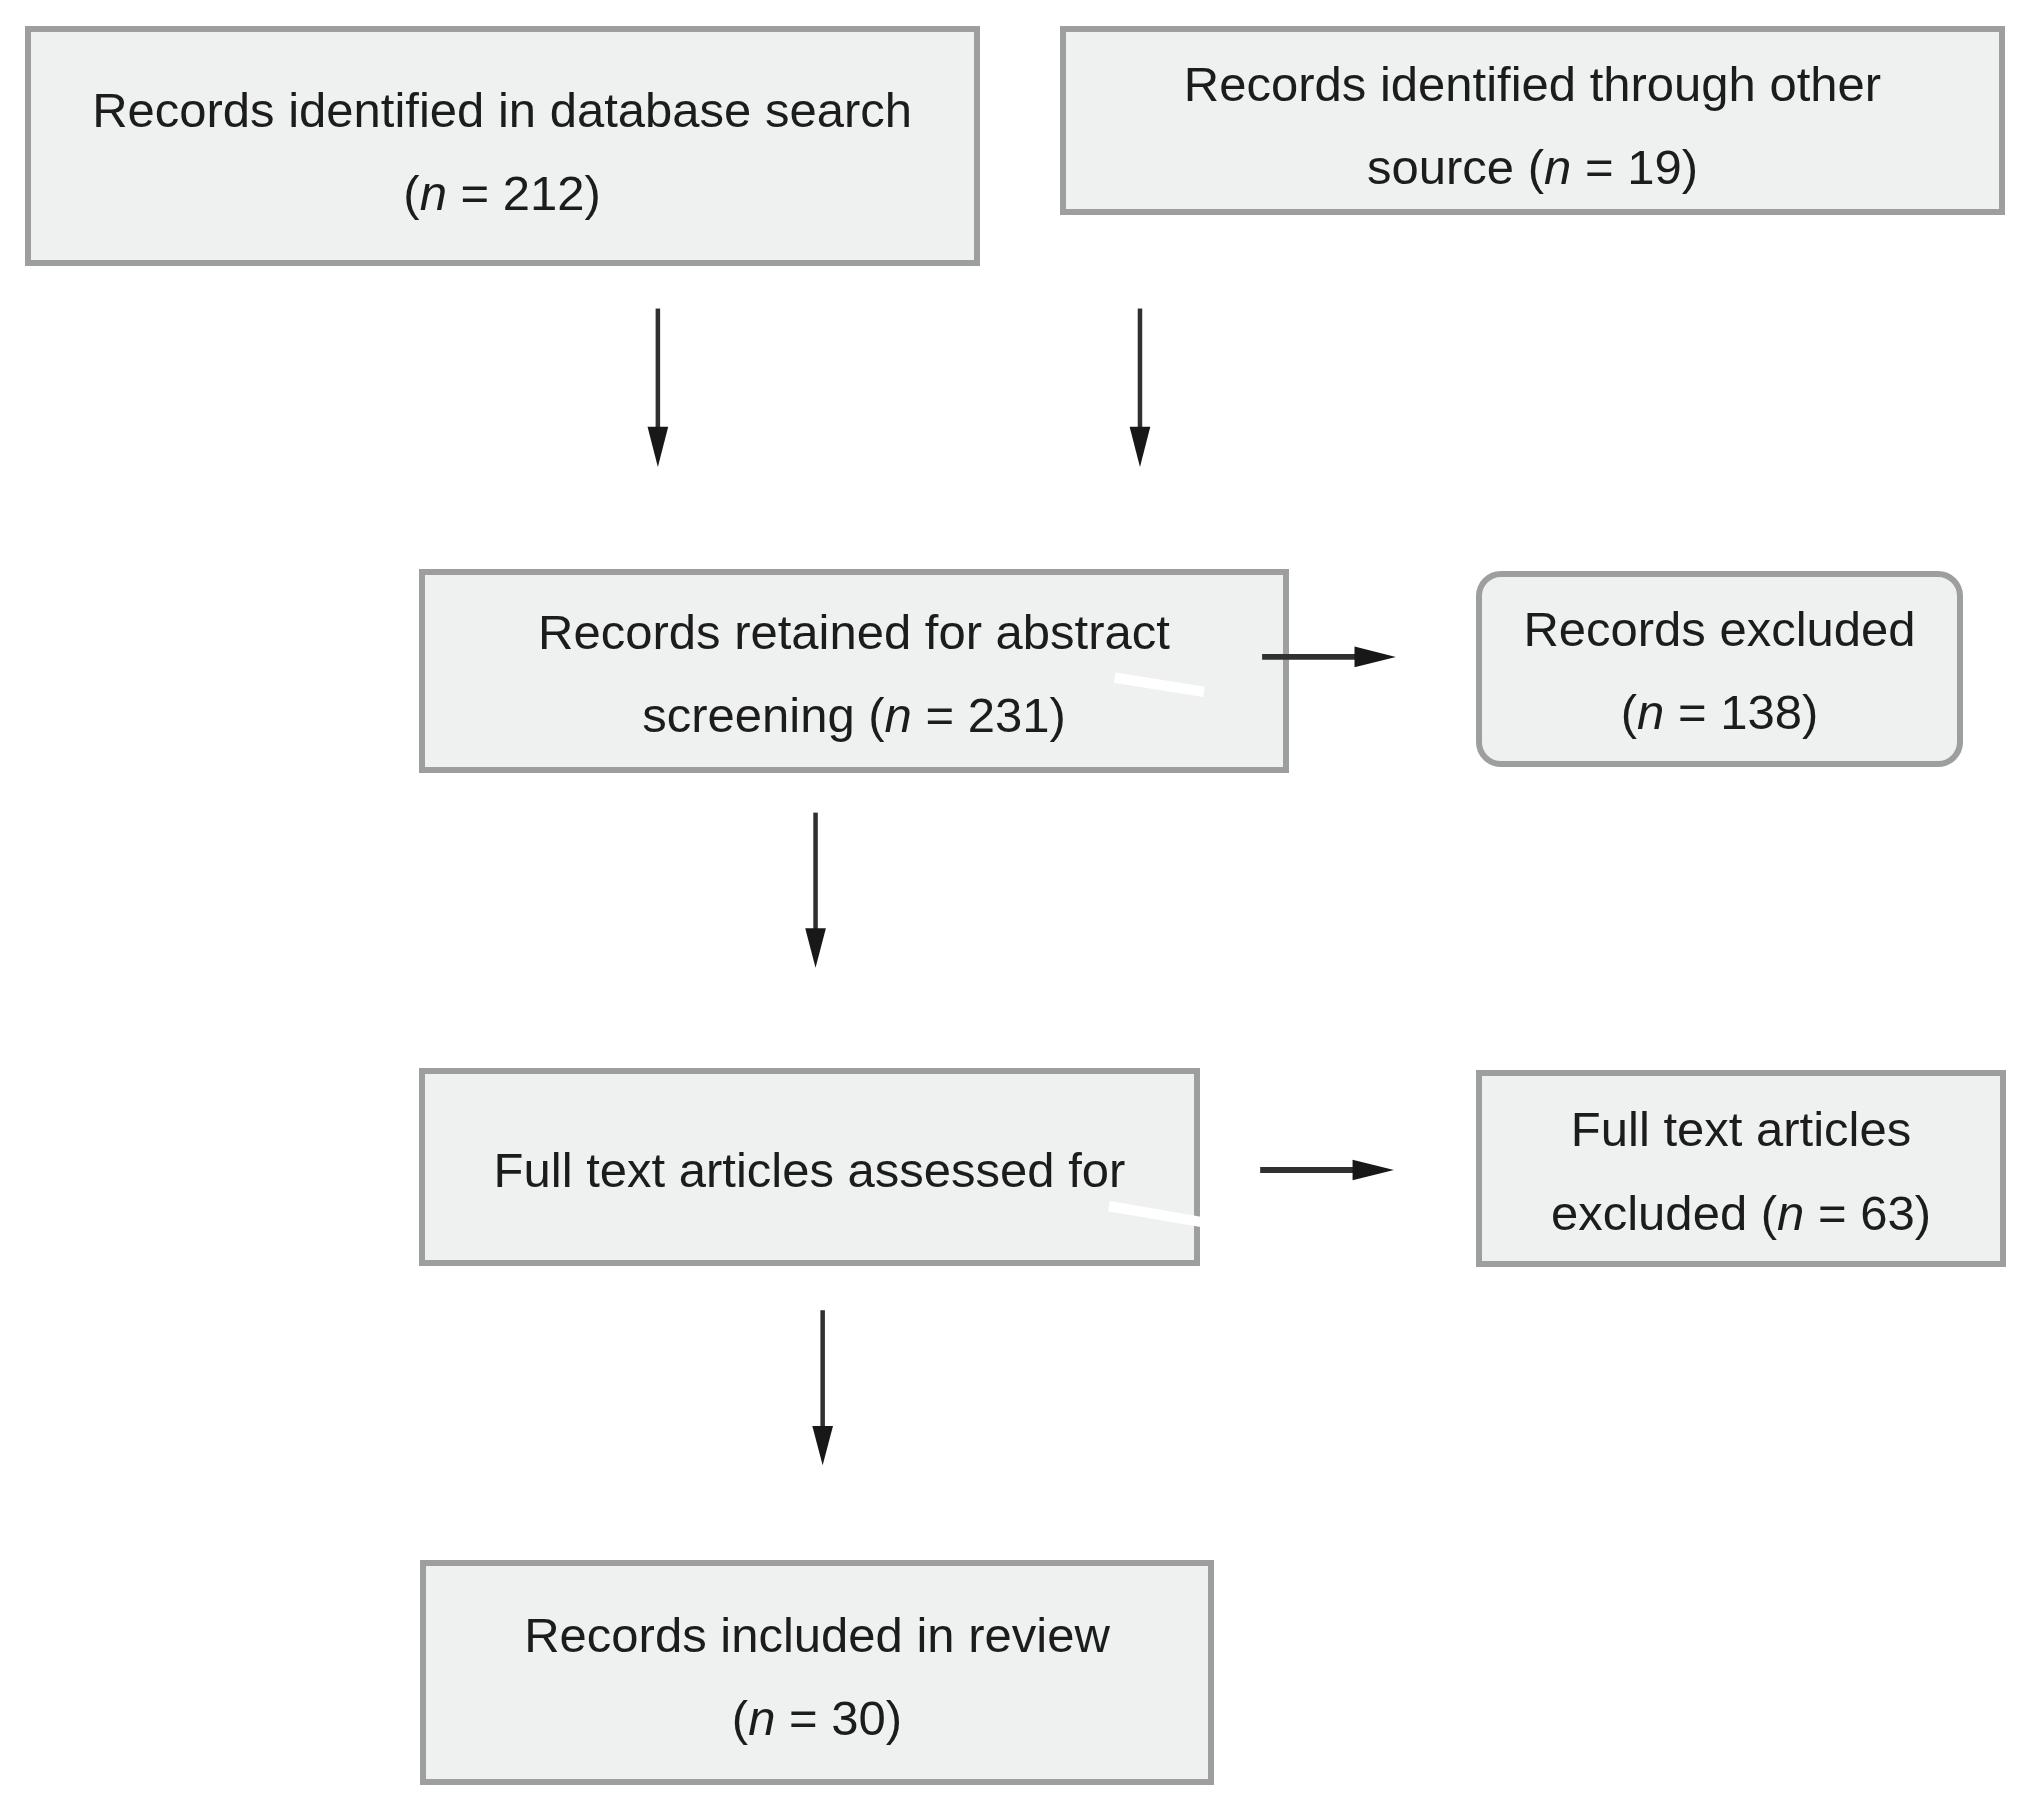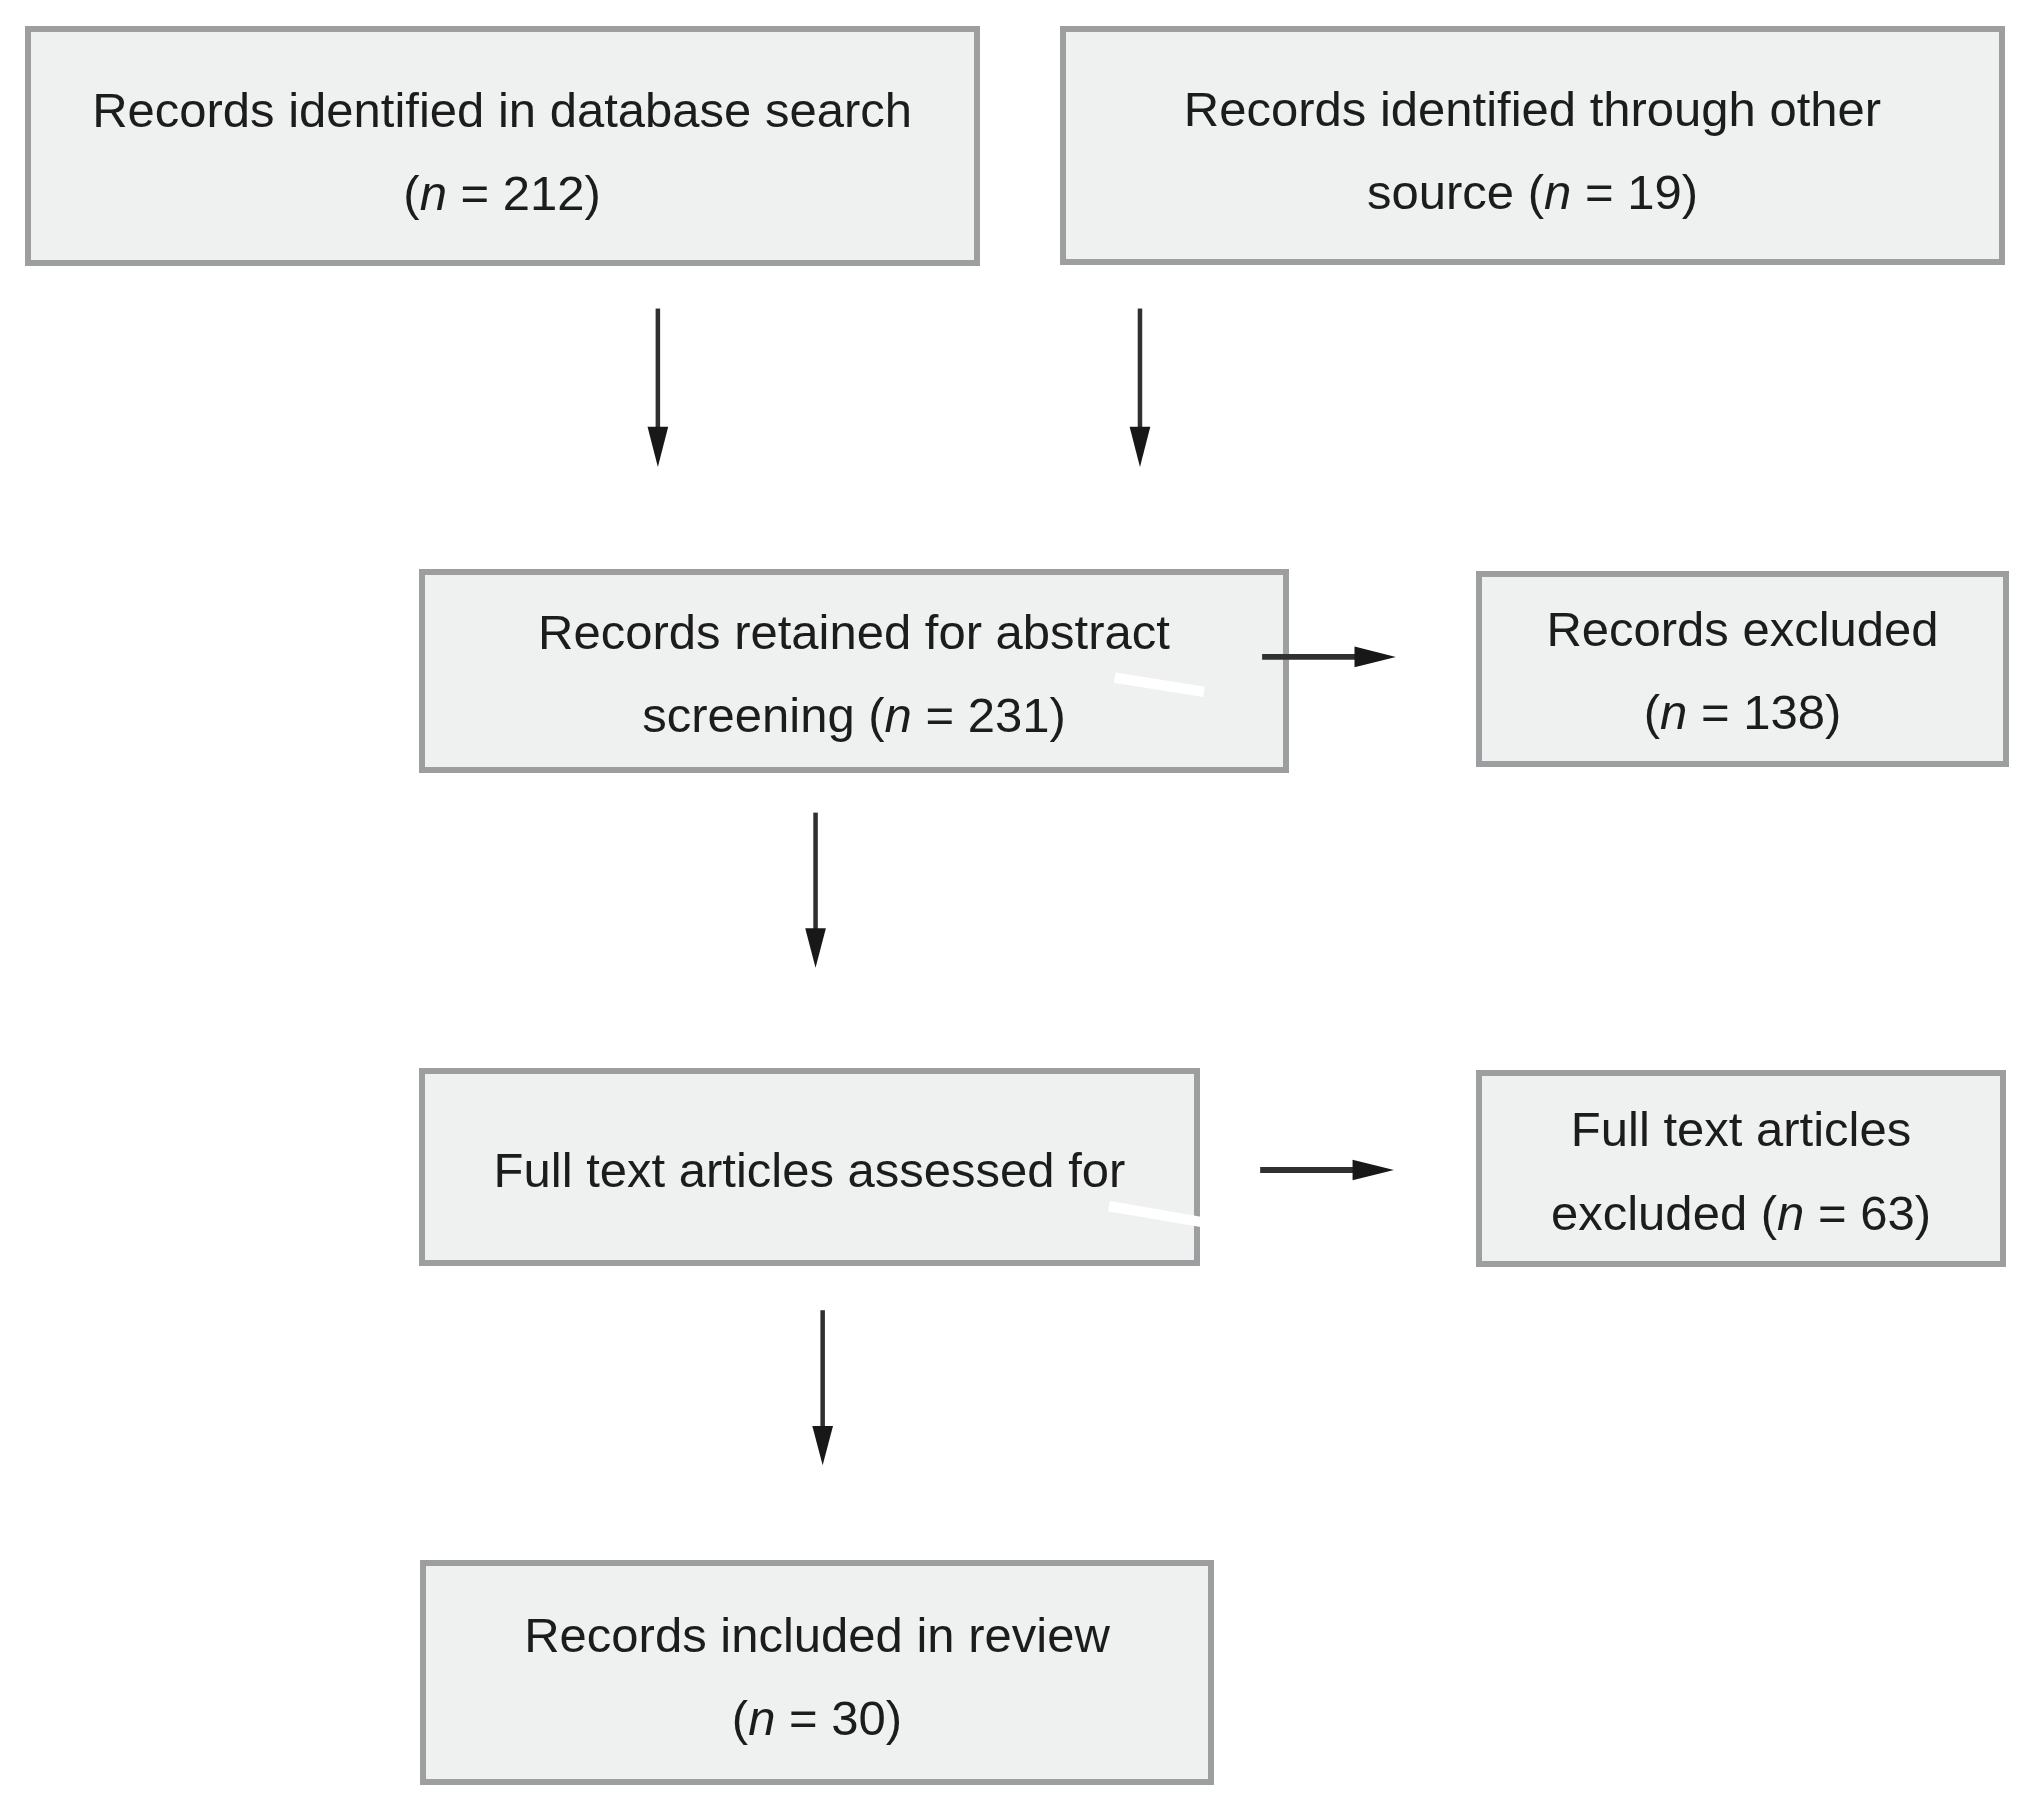--- a/index.html
+++ b/index.html
@@ -31,24 +31,24 @@
     z-index: 1;
   }
   .flow-box .box-line {
     white-space: nowrap;
   }
   .flow-box i {
     font-style: italic;
   }
   
   .box-db-search     { left: 24.6px;   top: 26px;   width: 955px; height: 240px; padding-top: 11.6px; }
-  .box-other-source  { left: 1060px; top: 26px;   width: 945px; height: 239px; padding-top: 11.6px; }
+  .box-other-source  { left: 1060px; top: 26px;   width: 945px; height: 189px; padding-top: 11.6px; }
   
   .box-abstract      { left: 419px;  top: 569px;  width: 870px; height: 204px; padding-top: 6.5px; }
-  .box-excluded-1    { left: 1476px; top: 571px;  width: 533px;  height: 196px; padding-top: 4px; }
+  .box-excluded-1    { left: 1476px; top: 571px;  width: 487px;  height: 196px; padding-top: 4px; border-radius: 25px; }
   
   .box-fulltext      { left: 419px;  top: 1068px; width: 781px; height: 198px; padding-top: 6.5px; }
   .box-excluded-2    { left: 1476px; top: 1070px; width: 530px;  height: 197px; padding-top: 6.5px; }
   
   .box-included      { left: 420px;  top: 1560px; width: 794px; height: 225px; padding-top: 9px; }
 
   .arrow-overlay {
     position: absolute;
     left: 0;
     top: 0;

